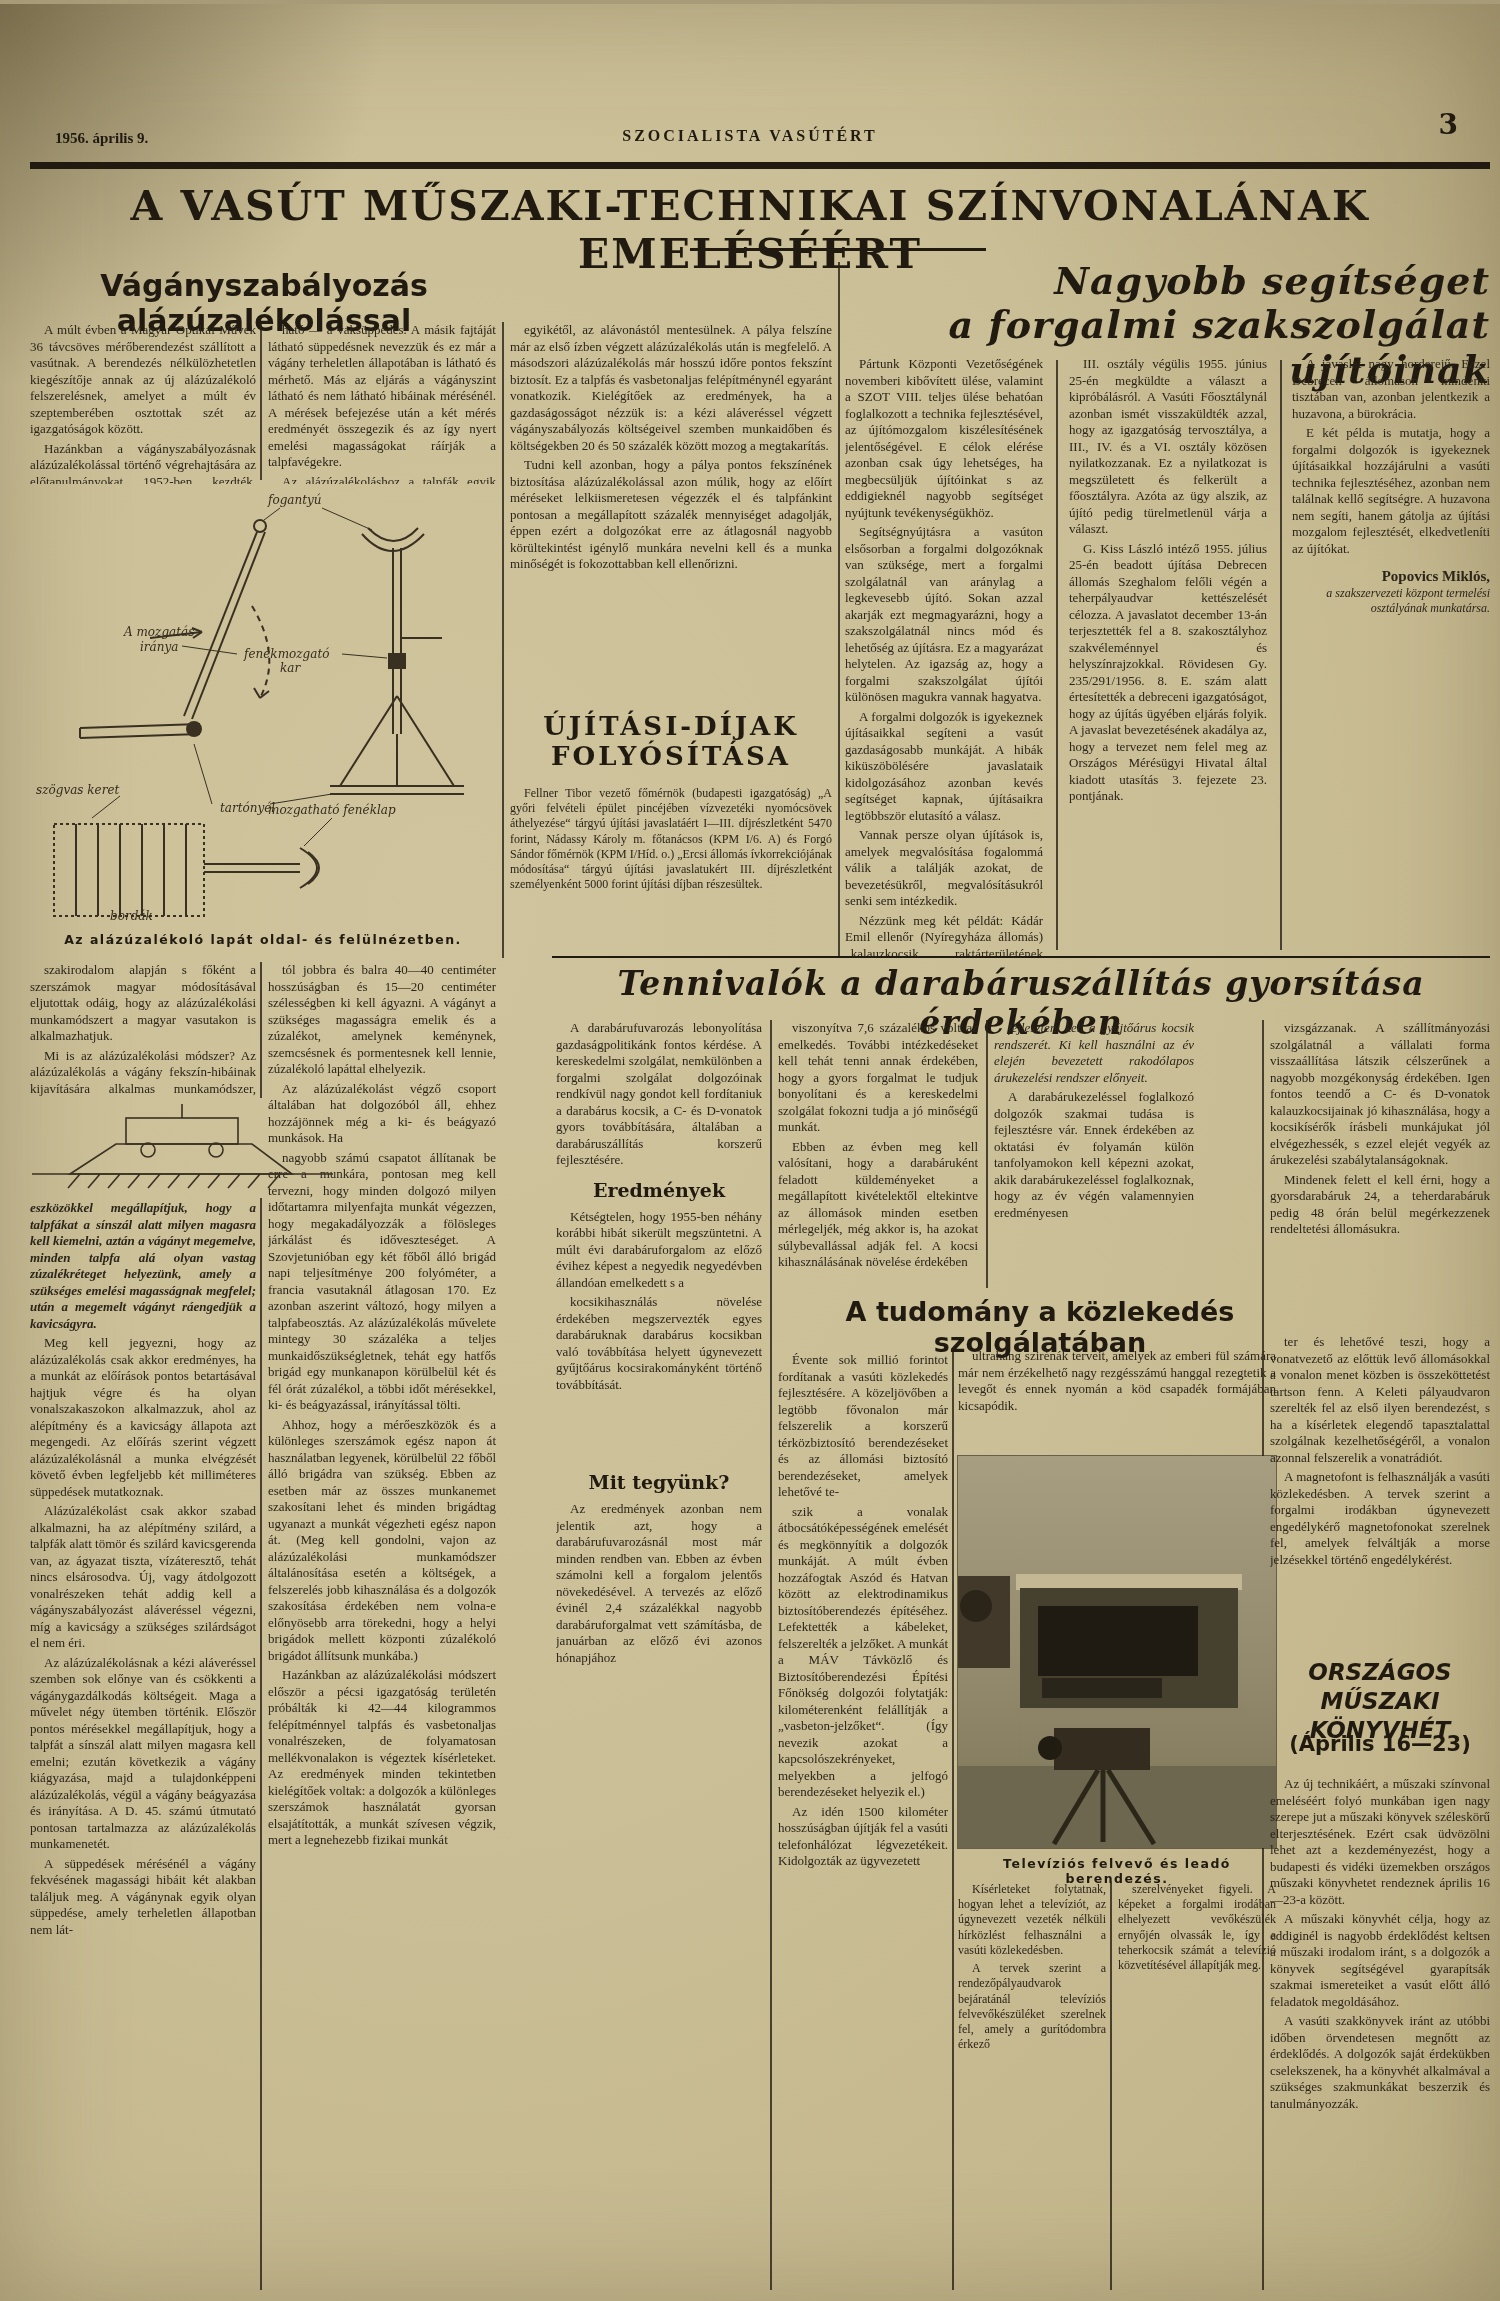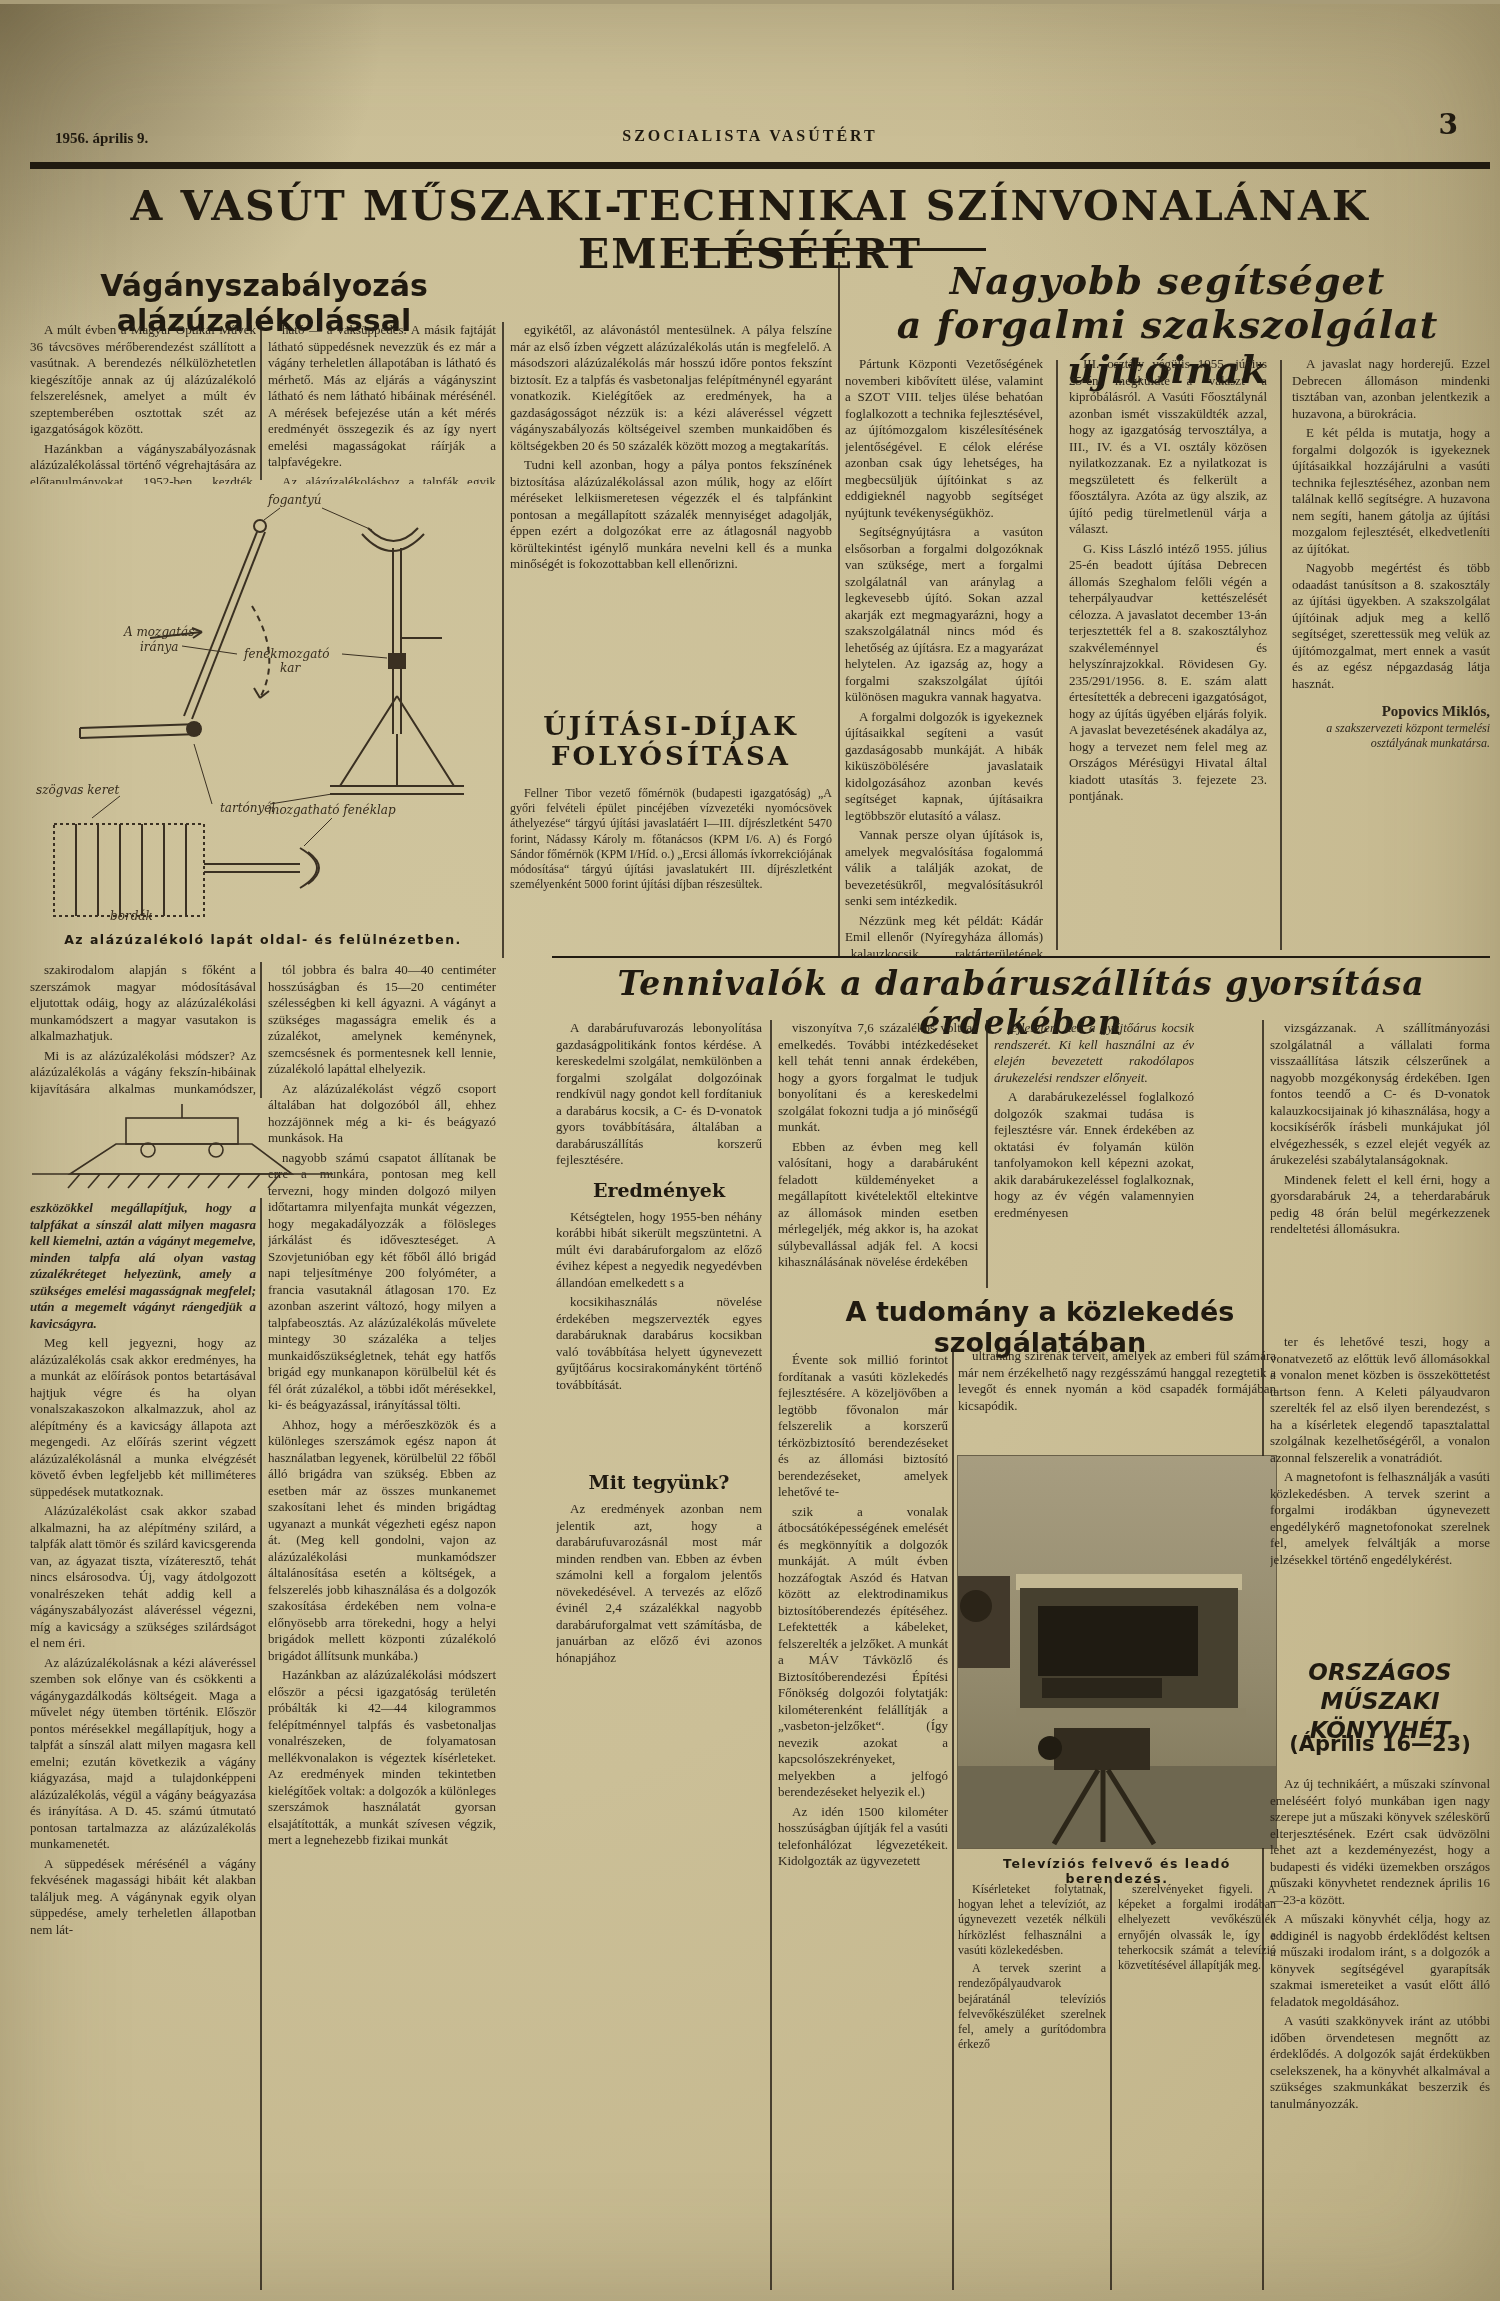--- a/index.html
+++ b/index.html
@@ -38,21 +38,21 @@
   .hrule{position:absolute;background:var(--ink-strong);}
   .header-date{font:bold 15px "Liberation Serif", serif;color:var(--ink-strong);}
   .masthead{font:bold 16px "Liberation Serif", serif;letter-spacing:3px;color:var(--ink-strong);text-align:center;}
   .pagenum{font:bold 28px "DejaVu Serif", serif;color:var(--ink-strong);}
   .main-headline{
     width:100%;text-align:center;
     font:bold 41px "DejaVu Serif", serif;
     letter-spacing:2px;color:var(--ink-strong);
   }
   .sec-title-sans{font:bold 30px "DejaVu Sans", sans-serif;color:var(--ink-strong);text-align:center;}
-  .sec-title-italic{font:bold italic 38px "DejaVu Serif", serif;color:var(--ink-strong);text-align:center;letter-spacing:1px;}
+  .sec-title-italic{font:bold italic 38px "DejaVu Serif", serif;color:var(--ink-strong);text-align:right;letter-spacing:1px;}
   .freight-title{font:bold italic 33px "DejaVu Serif", serif;color:var(--ink-strong);text-align:center;letter-spacing:1px;}
   .science-title{font:bold 27px "DejaVu Sans", sans-serif;color:var(--ink-strong);text-align:center;}
   .funds-title{font:bold 26px "DejaVu Serif", serif;letter-spacing:3px;color:var(--ink-strong);text-align:center;line-height:1.15;}
   .subhead{font:bold 19px "DejaVu Serif", serif;color:var(--ink-strong);text-align:center;margin:10px 0 8px;}
   .caption{font:bold 12.5px "DejaVu Sans", sans-serif;letter-spacing:1.5px;text-align:center;color:var(--ink-strong);}
   .bw-title{font:bold italic 23px "DejaVu Sans", sans-serif;color:var(--ink-strong);text-align:center;line-height:1.25;}
   .bw-dates{font:bold 21px "DejaVu Sans", sans-serif;color:var(--ink-strong);text-align:center;}
   .signature{margin-top:10px;text-align:right;}
   .signature .sig-name{font-weight:bold;font-size:15px;}
   .signature .sig-role{font-style:italic;font-size:12px;text-align:right;}
@@ -216,21 +216,20 @@
       <p>Nézzünk meg két példát: Kádár Emil ellenőr (Nyíregyháza állomás) „kalauzkocsik raktárterületének rácsozása“ tárgyú újítását 1954. március 18-án nyújtotta be. Mivel ezt az újítást a Vasúti Főosztályon kell eldönteni, az igazgatóság véleményezéssel felterjesztette a 8. szakosztályhoz, ahol kipróbálásra elfogadták. Rövidesen megküldték a debreceni igazgatóságnak, hogy a rácsozatokat szereltessék be két kalauzkocsiba. Az igazgatóság VI. osztálya intézkedett is, de a</p>
     </div>
   <div class="col" style="left:1069px;top:352px;width:198px;height:600px;">
       <p>III. osztály végülis 1955. június 25-én megküldte a választ a kipróbálásról. A Vasúti Főosztálynál azonban ismét visszaküldték azzal, hogy az igazgatóság tervosztálya, a III., IV. és a VI. osztály közösen nyilatkozzanak. Ez a nyilatkozat is megszületett és felkerült a főosztályra. Azóta az ügy alszik, az újító pedig türelmetlenül várja a választ.</p>
       <p>G. Kiss László intéző 1955. július 25-én beadott újítása Debrecen állomás Szeghalom felőli végén a teherpályaudvar kettészelését célozza. A javaslatot december 13-án terjesztették fel a 8. szakosztályhoz szakvéleménnyel és helyszínrajzokkal. Rövidesen Gy. 235/291/1956. 8. E. szám alatt értesítették a debreceni igazgatóságot, hogy az újítás ügyében eljárás folyik. A javaslat bevezetésének akadálya az, hogy a tervezet nem felel meg az Országos Mérésügyi Hivatal által kiadott utasítás 3. fejezete 23. pontjának.</p>
     </div>
   <div class="col" style="left:1292px;top:352px;width:198px;height:600px;">
     <div>
         <p>A javaslat nagy horderejű. Ezzel Debrecen állomáson mindenki tisztában van, azonban jelentkezik a huzavona, a bürokrácia.</p>
         <p>E két példa is mutatja, hogy a forgalmi dolgozók is igyekeznek újításaikkal hozzájárulni a vasúti technika fejlesztéséhez, azonban nem találnak kellő segítségre. A huzavona nem segíti, hanem gátolja az újítási mozgalom fejlesztését, elkedvetleníti az újítókat.</p>
-        <p>Nagyobb megértést és több odaadást tanúsítson a 8. szakosztály az újítási ügyekben. A szakszolgálat újítóinak adjuk meg a kellő segítséget, szerettessük meg velük az újítómozgalmat, mert ennek a vasút és az egész népgazdaság látja hasznát.</p>
       </div>
     <div class="signature">
       <div class="sig-name">Popovics Miklós,</div>
       <div class="sig-role">a szakszervezeti központ termelési</div>
       <div class="sig-role">osztályának munkatársa.</div>
     </div>
   </div>
   <div class="vrule" style="left:1056px;top:356px;height:590px;"></div>
   <div class="vrule" style="left:1280px;top:356px;height:590px;"></div>
 

